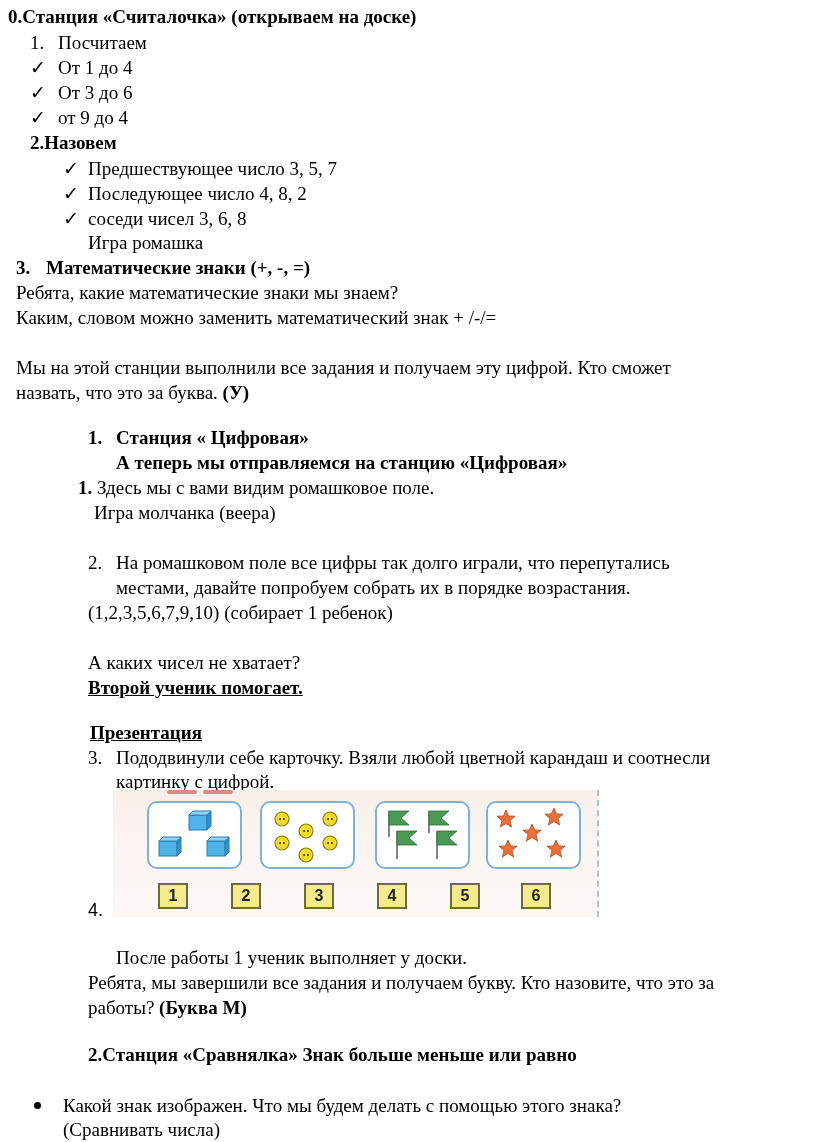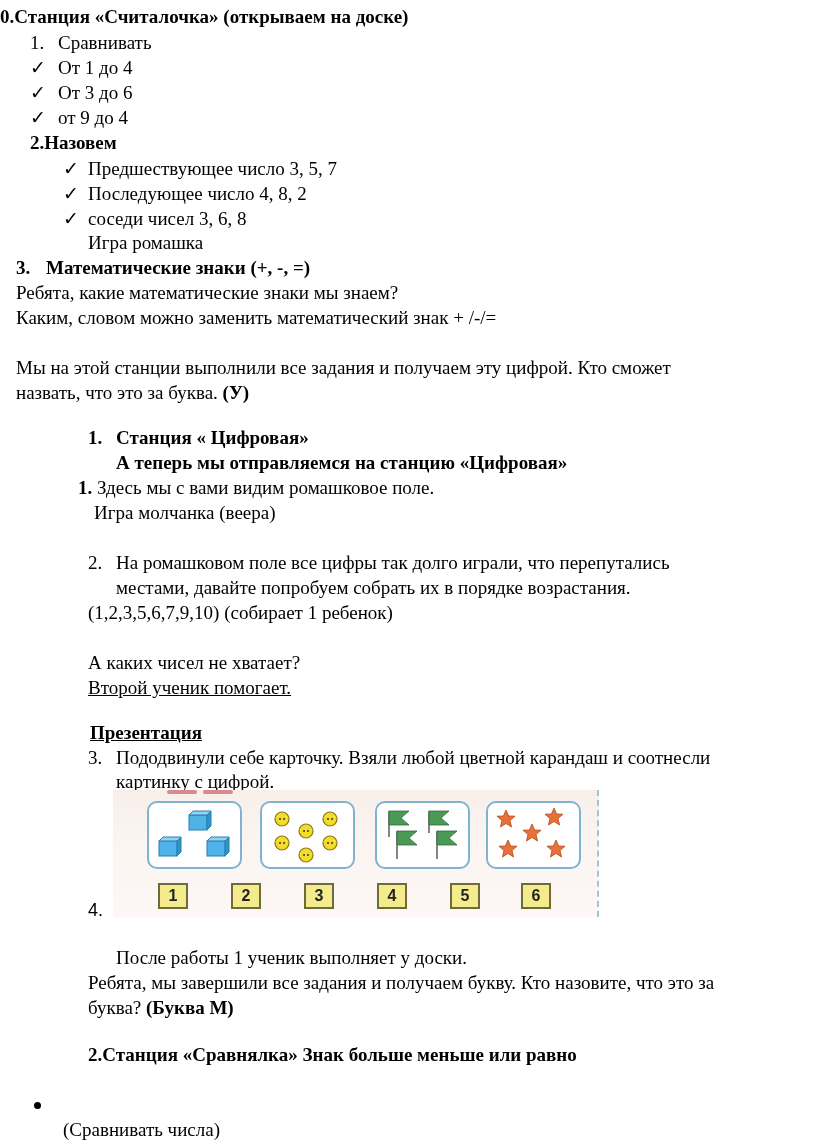--- a/index.html
+++ b/index.html
@@ -2,21 +2,21 @@
 <html><head>
 <meta charset="utf-8">
 <style>
   html, body { margin: 0; padding: 0; background: #ffffff; }
   body {
     width: 816px; height: 1142px; position: relative; overflow: hidden;
     font-family: "Liberation Serif", serif; font-size: 19px; color: #000; line-height: 26px;
   }
   .line { position: absolute; white-space: nowrap; }
   .b { font-weight: bold; }
-  .u { text-decoration: underline; }
+  .u { text-decoration: underline; font-weight: bold; }
   .check { display: inline-block; width: 22px; }
   .num { display: inline-block; }
   
   .pic {
     position: absolute; left: 113px; top: 790px; width: 484px; height: 127px;
     background: linear-gradient(180deg, #f8efea 0%, #fbf4f1 40%, #fdf7f5 100%);
     border-right: 2px dashed #9fc6d6;
   }
   .pic .redbar { position: absolute; top: 0; height: 4px; background: #d98a8f; border-radius: 2px; }
   .card {
@@ -28,23 +28,23 @@
     position: absolute; top: 93px; width: 26px; height: 22px;
     background: #f4ec8c; border: 2px solid #6d6a3b;
     font-family: "Liberation Sans", sans-serif; font-weight: bold; font-size: 16px;
     line-height: 22px; text-align: center; color: #222;
   }
   .bullet { display: inline-block; width: 7px; height: 7px; border-radius: 50%; background: #000; vertical-align: middle; margin-right: 22px; position: relative; top: -2px; }
 </style>
 </head>
 <body>
 
-<div class="line b" style="left:0;top:4px;text-align:right;">0.Станция «Считалочка» (открываем на доске)</div>
+<div class="line b" style="left:8px;top:4px;text-align:right;">0.Станция «Считалочка» (открываем на доске)</div>
 <div class="line" style="left:30px;top:30px;">
-  <span class="num" style="width:28px;">1.</span><span>Сравнивать</span>
+  <span class="num" style="width:28px;">1.</span><span>Посчитаем</span>
 </div>
 <div class="line" style="left:30px;top:55px;">
   <span class="check">✓</span><span style="margin-left:6px;">От 1 до 4</span>
 </div>
 <div class="line" style="left:30px;top:80px;">
   <span class="check">✓</span><span style="margin-left:6px;">От 3 до 6</span>
 </div>
 <div class="line" style="left:30px;top:105px;">
   <span class="check">✓</span><span style="margin-left:6px;">от 9 до 4</span>
 </div>
@@ -170,20 +170,20 @@
   <div class="numbox" style="left:191px;">3</div>
   <div class="numbox" style="left:264px;">4</div>
   <div class="numbox" style="left:337px;">5</div>
   <div class="numbox" style="left:408px;">6</div>
 </div>
 <div class="line" style="left:88px;top:897px;font-family:'Liberation Sans',sans-serif;font-size:18px;">4.</div>
 
 <div class="line" style="left:116px;top:945px;">После работы 1 ученик выполняет у доски.</div>
 <div class="line" style="left:88px;top:970px;">Ребята, мы завершили все задания и получаем букву. Кто назовите, что это за</div>
 <div class="line" style="left:88px;top:995px;">
-  <span>буква? </span><span class="b">(Буква М)</span>
+  <span>работы? </span><span class="b">(Буква М)</span>
 </div>
 
 <div class="line b" style="left:88px;top:1042px;">2.Станция  «Сравнялка»  Знак больше меньше или равно</div>
 <div class="line" style="left:34px;top:1093px;">
-  <span class="bullet"></span>
+  <span class="bullet"></span><span>Какой знак изображен. Что мы будем делать с помощью этого знака?</span>
 </div>
 <div class="line" style="left:63px;top:1117px;">(Сравнивать числа)</div>
 
 </body></html>

